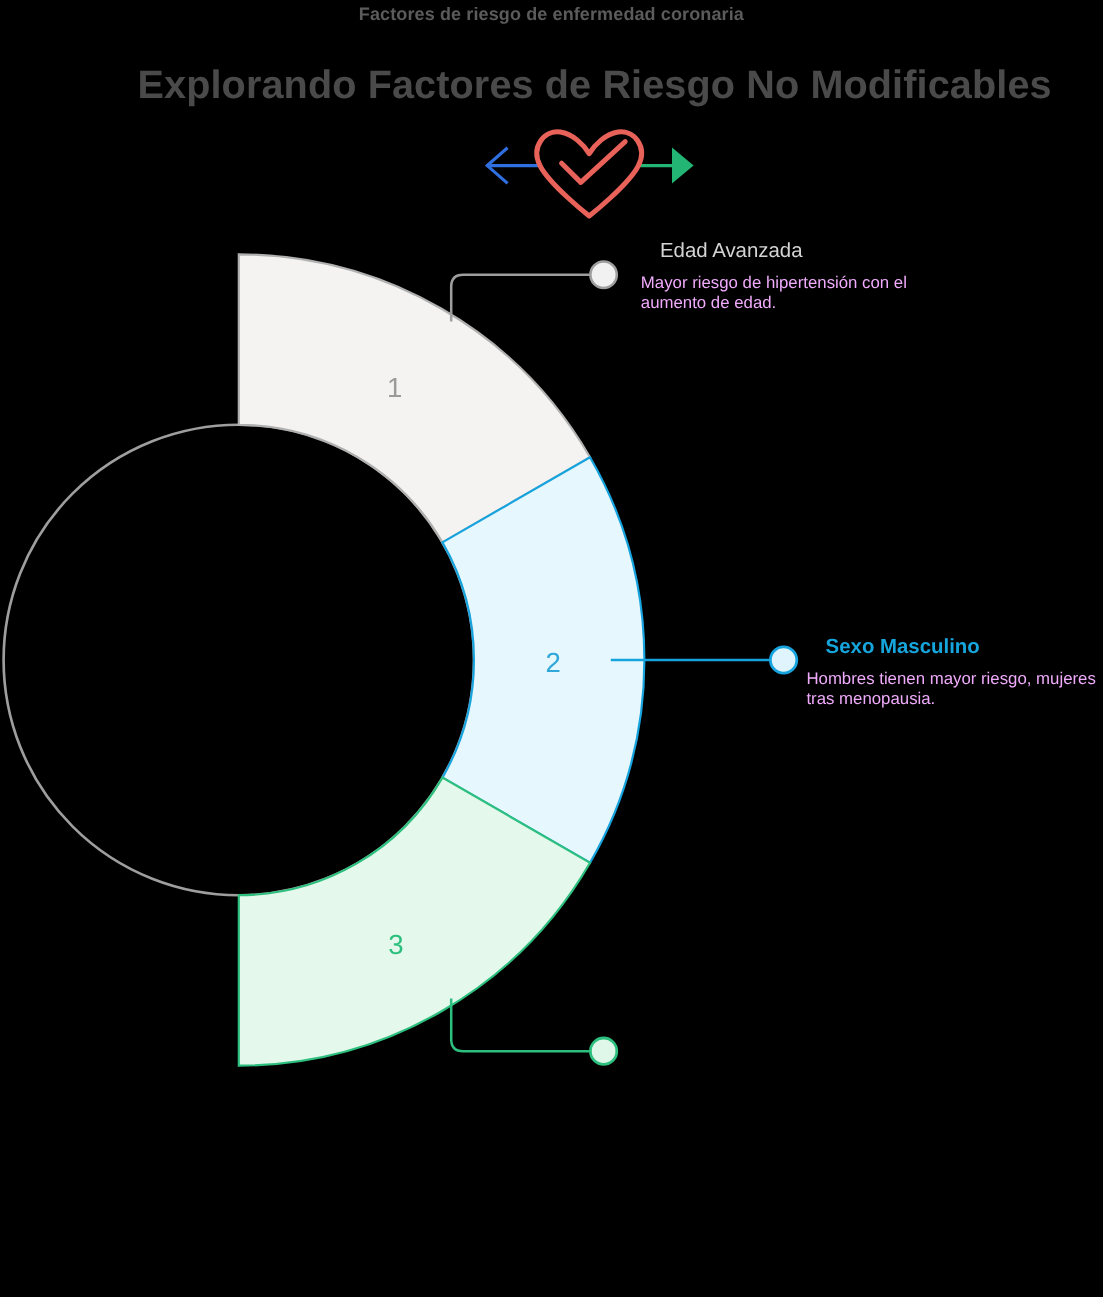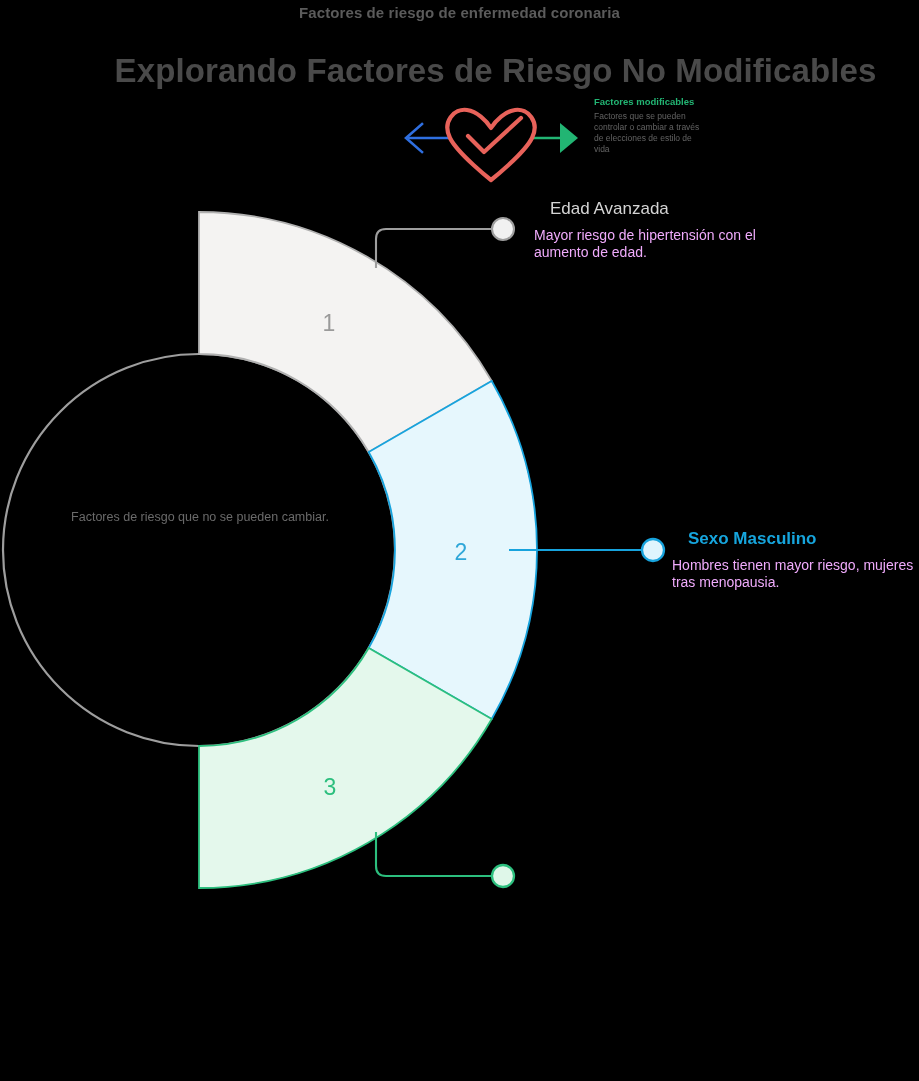--- a/index.html
+++ b/index.html
@@ -152,24 +152,20 @@
 <body>
 
 <div id="stage">
 
   <div class="eyebrow">Factores de riesgo de enfermedad coronaria</div>
   <div class="main-title">Explorando Factores de Riesgo No Modificables</div>
 
   <div class="compare">
 
 
-    <div class="cmp-col cmp-right">
-      <div class="cmp-head green">Factores modificables</div>
-      <div class="cmp-body">Factores que se pueden controlar o cambiar a través de elecciones de estilo de vida</div>
-    </div>
 
     <div class="cmp-center">
       <svg width="206" height="96" viewBox="0 0 206 96">
 
         <g>
           <line x1="62" y1="42" x2="20" y2="42" stroke="#2f6fe0" stroke-width="2.6"></line>
           <polyline points="34,28 18,42 34,56" fill="none" stroke="#2f6fe0" stroke-width="2.6" stroke-linecap="square"></polyline>
         </g>
 
         <g>
@@ -209,21 +205,20 @@
       <path d="M 376 832 L 376 866 Q 376 876 386 876 L 492 876" fill="none" stroke="#2cbf7e" stroke-width="2.1"></path>
       <circle cx="503" cy="876" r="11" fill="#dff7e9" stroke="#2cbf7e" stroke-width="2.3"></circle>
     </g>
   </svg>
 
   <div class="seg-num" id="seg-num-1">1</div>
   <div class="seg-num" id="seg-num-2">2</div>
   <div class="seg-num" id="seg-num-3">3</div>
 
   <div class="center-text">
-    <div class="center-sub">Factores de riesgo que no se pueden cambiar.</div>
   </div>
 
   <div class="callout" id="callout-1">
     <div class="co-title">Edad Avanzada</div>
     <div class="co-body">Mayor riesgo de hipertensión con el aumento de edad.</div>
   </div>
 
   <div class="callout" id="callout-2">
     <div class="co-title">Sexo Masculino</div>
     <div class="co-body">Hombres tienen mayor riesgo, mujeres tras menopausia.</div>

